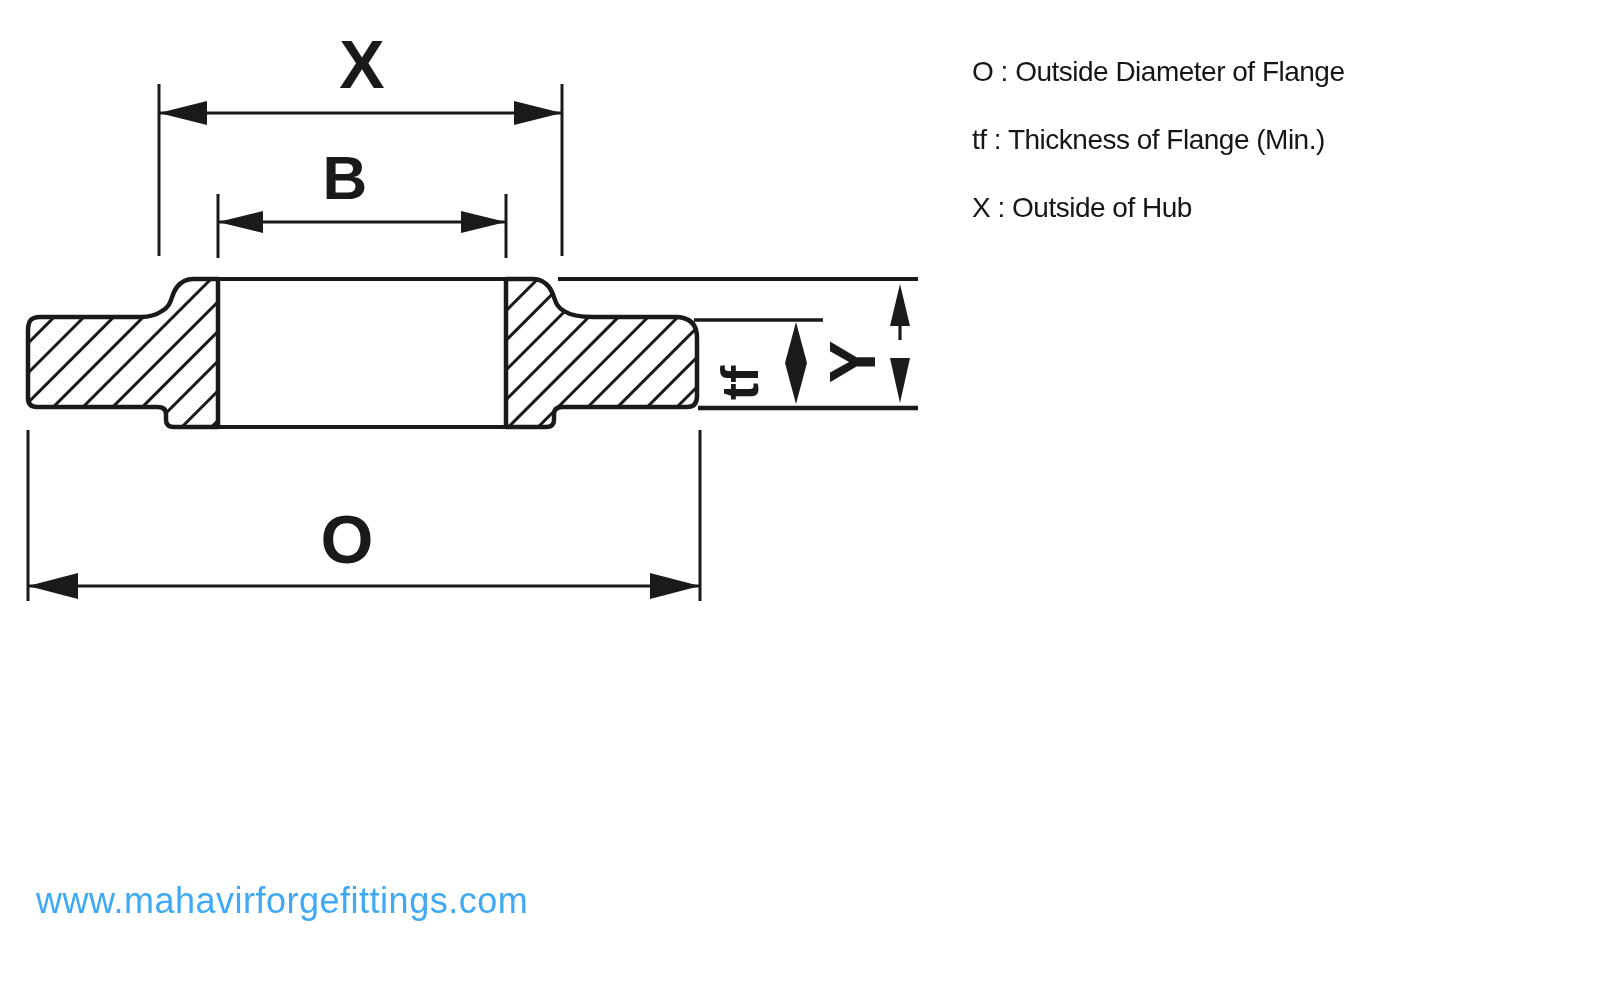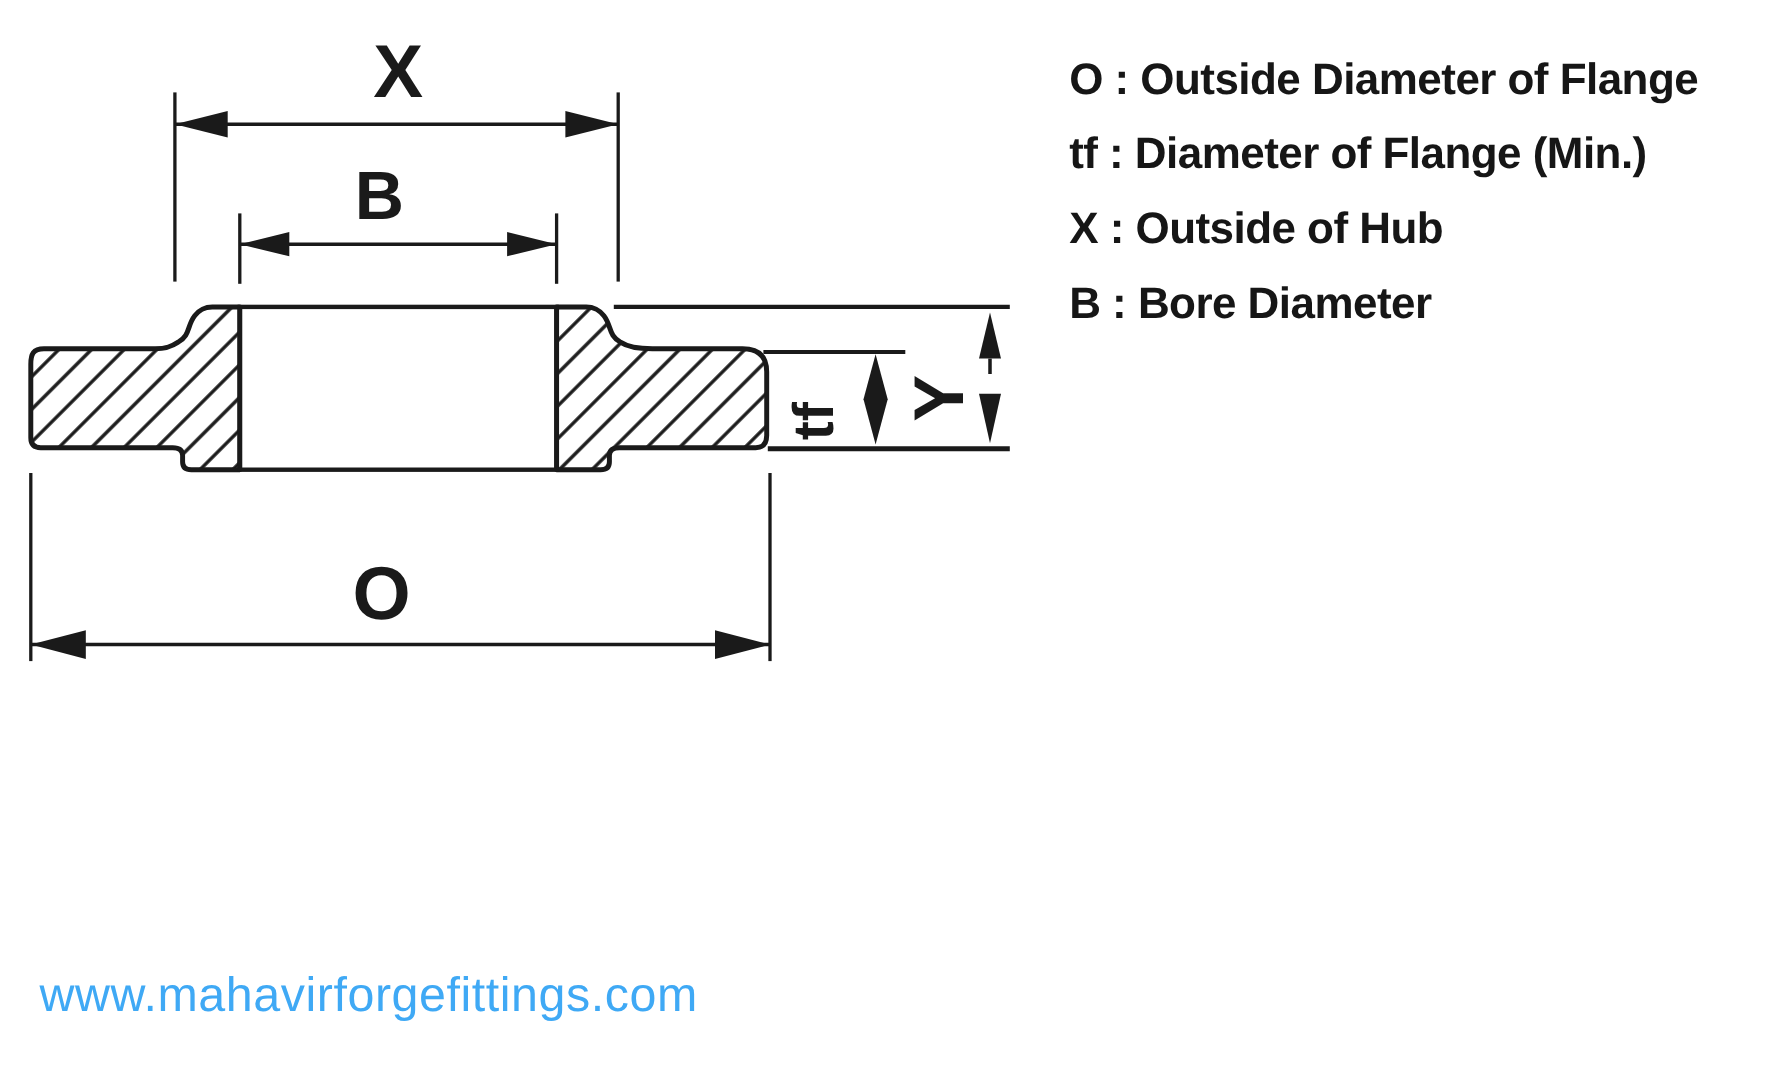--- a/index.html
+++ b/index.html
@@ -25,30 +25,30 @@
   .legend {
     position: absolute;
     left: 972px;
     top: 38px;
     width: 620px;
     color: #161616;
   }
   .legend-row {
     height: 68px;
     line-height: 68px;
-    font-size: 40px;
-    font-weight: 700;
+    font-size: 28px;
+    font-weight: 400;
     letter-spacing: -0.5px;
     white-space: nowrap;
   }
   .website {
     position: absolute;
     left: 36px;
     top: 880px;
-    font-size: 44px;
+    font-size: 36px;
     font-weight: 400;
     letter-spacing: 0.5px;
     color: #3FA9F5;
     text-decoration: none;
     white-space: nowrap;
   }
   svg text {
     font-family: "Liberation Sans", sans-serif;
     font-weight: 600;
     fill: #1a1a1a;
@@ -114,20 +114,19 @@
       <line x1="698" y1="408" x2="918" y2="408" stroke="#1a1a1a" stroke-width="4.5"></line>
       <polygon points="900,284 890,326 910,326" fill="#1a1a1a"></polygon>
       <line x1="900" y1="326" x2="900" y2="340" stroke="#1a1a1a" stroke-width="3.2"></line>
       <polygon points="900,403 890,358 910,358" fill="#1a1a1a"></polygon>
       <text transform="translate(853,362) rotate(-90)" text-anchor="middle" dominant-baseline="central" font-size="64">Y</text>
     </g>
   </svg>
 
   <div class="legend">
     <div class="legend-row"><span>O</span><span> : </span><span>Outside Diameter of Flange</span></div>
-    <div class="legend-row"><span>tf</span><span> : </span><span>Diameter of Flange (Min.)</span></div>
+    <div class="legend-row"><span>tf</span><span> : </span><span>Thickness of Flange (Min.)</span></div>
     <div class="legend-row"><span>X</span><span> : </span><span>Outside of Hub</span></div>
-    <div class="legend-row"><span>B</span><span> : </span><span>Bore Diameter</span></div>
   </div>
 
   <a class="website" href="#">www.mahavirforgefittings.com</a>
 
 </div>
 
 </body></html>

